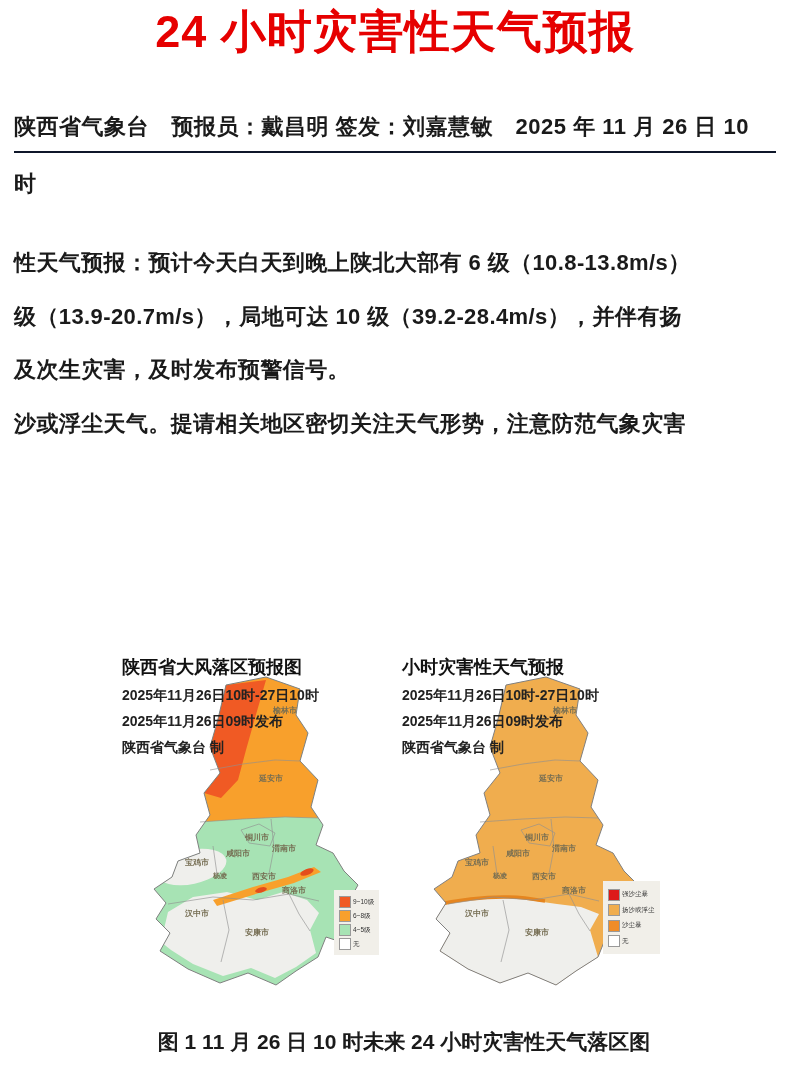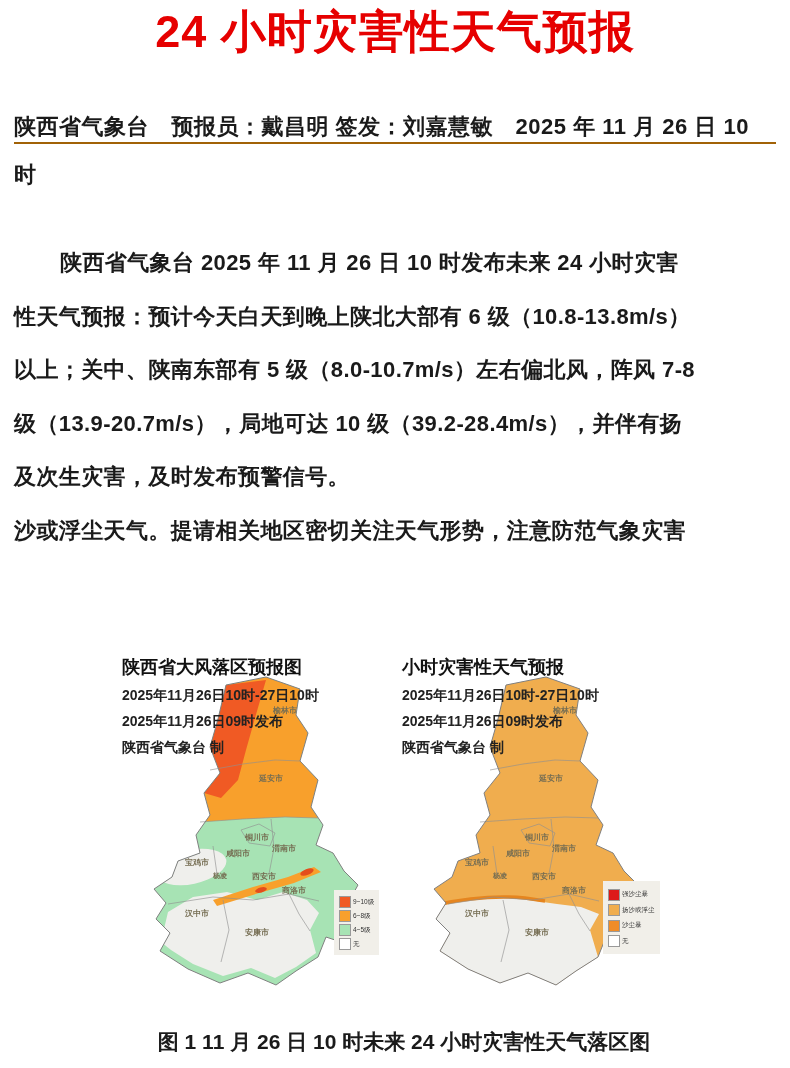--- a/index.html
+++ b/index.html
@@ -5,21 +5,21 @@
   html,body { margin:0; padding:0; background:#fff; }
   .page {
     position:relative; width:790px; height:1068px; background:#ffffff;
     font-family:"Liberation Sans","DejaVu Sans",sans-serif; color:#1a1a1a; overflow:hidden;
   }
   .title {
     position:absolute; top:2px; left:0; width:100%; text-align:center;
     font-size:45px; font-weight:700; color:#e60000; letter-spacing:1px; white-space:nowrap;
   }
   .meta { position:absolute; top:112px; left:14px; right:14px; font-size:22px; font-weight:600; letter-spacing:.5px; }
-  .meta-line1 { border-bottom:2px solid #a16207; white-space:nowrap; }
+  .meta-line1 { padding-bottom:9px; border-bottom:2px solid #0f172a; white-space:nowrap; }
   .meta-line2 { margin-top:16px; }
   .body-text {
     position:absolute; top:236px; left:14px; right:14px;
     font-size:22px; font-weight:600; line-height:53.5px; letter-spacing:.4px; white-space:nowrap;
   }
   .body-line.indent { padding-left:46px; }
   .maps { position:absolute; top:650px; left:0; width:790px; height:364px; }
   .map { position:absolute; top:0; width:275px; height:364px; }
   .map-0 { left:113px; }
   .map-1 { left:393px; }
@@ -42,23 +42,21 @@
 <div class="page">
 
   <div class="title">24 小时灾害性天气预报</div>
 
   <div class="meta">
     <div class="meta-line1">陕西省气象台　预报员：戴昌明 签发：刘嘉慧敏　2025 年 11 月 26 日 10</div>
     <div class="meta-line2">时</div>
   </div>
 
   <div class="body-text">
-    <div class="body-line indent">陕西省气象台 2025 年 11 月 26 日 10 时发布未来 24 小时灾害</div>
     <div class="body-line">性天气预报：预计今天白天到晚上陕北大部有 6 级（10.8-13.8m/s）</div>
-    <div class="body-line">以上；关中、陕南东部有 5 级（8.0-10.7m/s）左右偏北风，阵风 7-8</div>
     <div class="body-line">级（13.9-20.7m/s），局地可达 10 级（39.2-28.4m/s），并伴有扬</div>
     <div class="body-line">及次生灾害，及时发布预警信号。</div>
     <div class="body-line">沙或浮尘天气。提请相关地区密切关注天气形势，注意防范气象灾害</div>
   </div>
 
   <div class="maps">
 
     <div class="map map-0">
       <div class="map-canvas" id="canvas-0">
           <svg viewBox="0 0 275 364" xmlns="http://www.w3.org/2000/svg">

